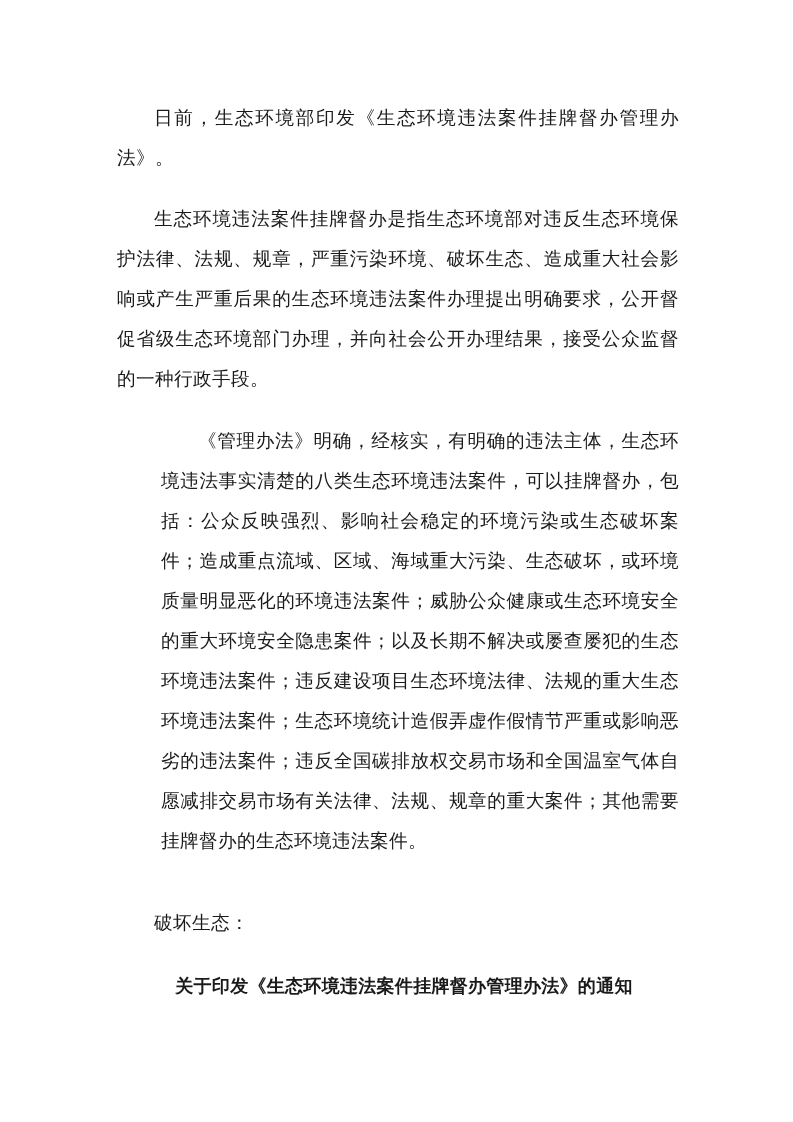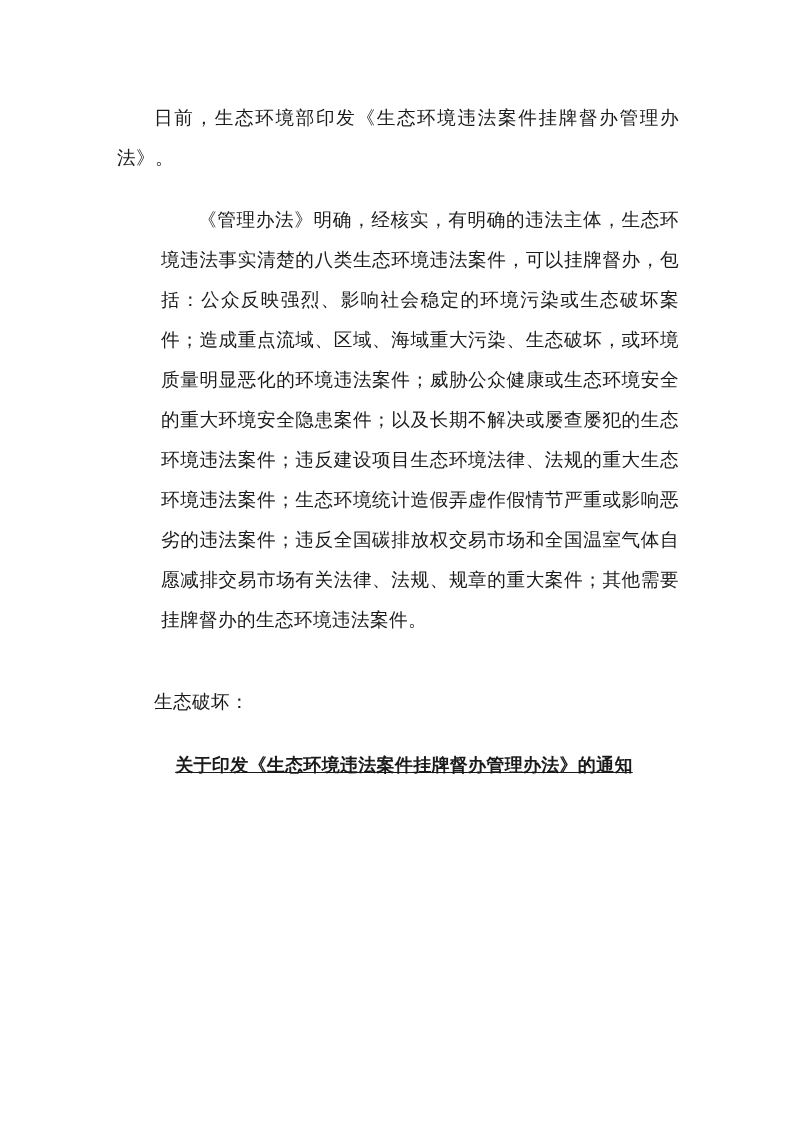--- a/index.html
+++ b/index.html
@@ -45,26 +45,26 @@
   .title {
     margin: 0;
     margin-top: 23px;
     font-family: "DejaVu Sans", "Liberation Sans", sans-serif;
     font-weight: bold;
     font-size: 18px;
     line-height: 40px;
     text-align: center;
     letter-spacing: 0.3px;
     padding-left: 12px;
-    text-decoration: underline;
   }
 </style>
 </head>
 <body>
 
 <div class="page">
   <div class="content">
     <p class="para">日前，生态环境部印发《生态环境违法案件挂牌督办管理办法》。</p>
+    <p class="para gap-1">生态环境违法案件挂牌督办是指生态环境部对违反生态环境保护法律、法规、规章，严重污染环境、破坏生态、造成重大社会影响或产生严重后果的生态环境违法案件办理提出明确要求，公开督促省级生态环境部门办理，并向社会公开办理结果，接受公众监督的一种行政手段。</p>
     <p class="para gap-2">《管理办法》明确，经核实，有明确的违法主体，生态环境违法事实清楚的八类生态环境违法案件，可以挂牌督办，包括：公众反映强烈、影响社会稳定的环境污染或生态破坏案件；造成重点流域、区域、海域重大污染、生态破坏，或环境质量明显恶化的环境违法案件；威胁公众健康或生态环境安全的重大环境安全隐患案件；以及长期不解决或屡查屡犯的生态环境违法案件；违反建设项目生态环境法律、法规的重大生态环境违法案件；生态环境统计造假弄虚作假情节严重或影响恶劣的违法案件；违反全国碳排放权交易市场和全国温室气体自愿减排交易市场有关法律、法规、规章的重大案件；其他需要挂牌督办的生态环境违法案件。</p>
-    <p class="para gap-4">生态破坏：</p>
+    <p class="para gap-4">破坏生态：</p>
     <h2 class="title">关于印发《生态环境违法案件挂牌督办管理办法》的通知</h2>
   </div>
 </div>
 
 </body></html>

